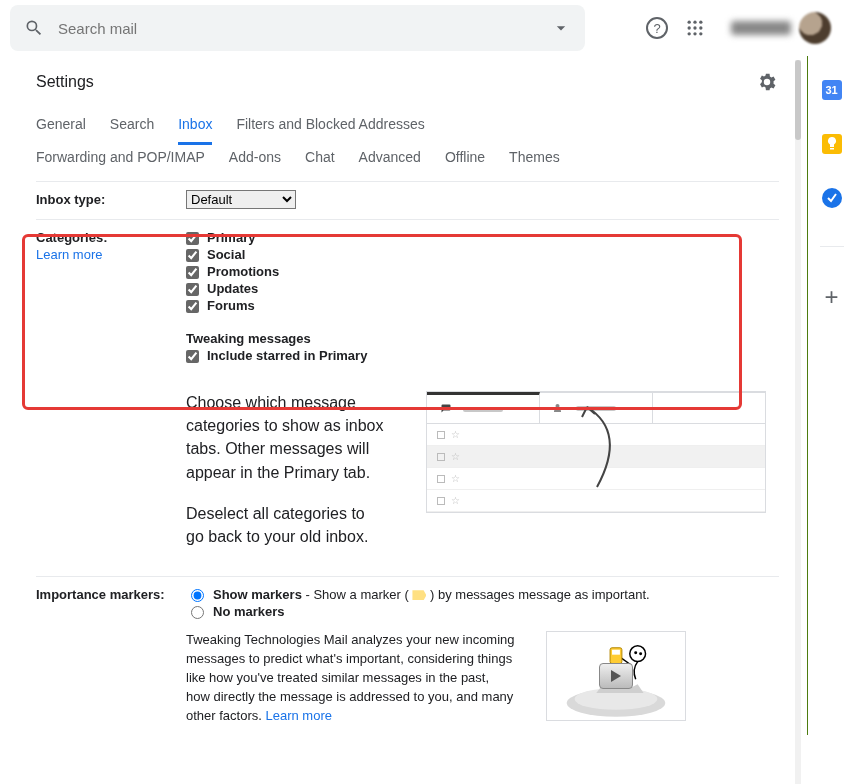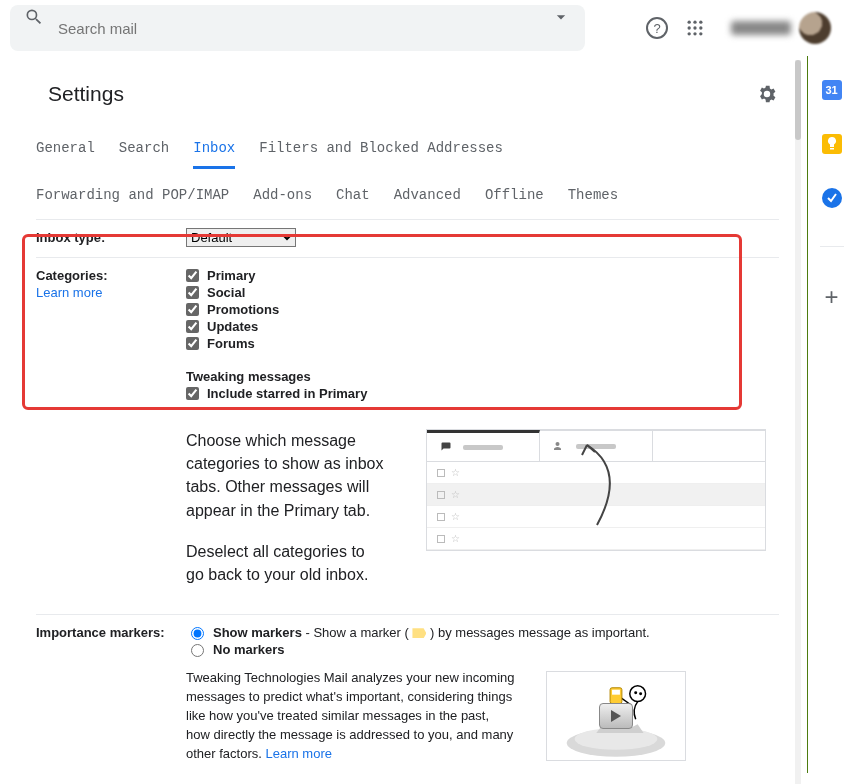--- a/index.html
+++ b/index.html
@@ -1,62 +1,62 @@
 <!DOCTYPE html>
 <html><head>
 <meta charset="utf-8">
 <style>
   * { box-sizing: border-box; }
   body { margin:0; font-family: Arial, Helvetica, sans-serif; font-size:13px; color:#202124; width:855px; height:784px; overflow:hidden; background:#fff; position:relative; }
   .header-row { display:flex; align-items:center; height:56px; padding:0 18px 0 10px; }
-  .search-box { display:flex; background:#f1f3f4; border-radius:8px; height:46px; width:575px; padding:0 12px; color:#5f6368; }
+  .search-box { display:flex; align-items:center; background:#f1f3f4; border-radius:8px; height:46px; width:575px; padding:0 12px; color:#5f6368; }
   .search-box .icon { width:24px; height:24px; display:flex; align-items:center; justify-content:center; fill:#5f6368; }
   .search-box .input { flex:1; margin-left:10px; border:none; background:transparent; font-size:15px; color:#5f6368; outline:none; }
   .search-box .caret { margin-left:auto; }
   .header-right { margin-left:auto; display:flex; align-items:center; gap:14px; }
   .hdr-icon { width:24px; height:24px; display:flex; align-items:center; justify-content:center; fill:#5f6368; cursor:pointer; }
   .account-chip { display:flex; align-items:center; gap:8px; padding:3px 6px 3px 10px; border-radius:6px; }
   .account-chip .blur { width:60px; height:14px; background:#888; filter:blur(3px); border-radius:3px;}
   .avatar { width:32px; height:32px; border-radius:50%; background:radial-gradient(circle at 35% 35%, #b6a38e 0 40%, #4d3d2e 41% 100%); filter:blur(1px);}
   .main-area { display:flex; }
   .settings-col { flex:1; padding:0 28px 0 36px; max-width:808px; overflow:hidden;}
   .settings-head { display:flex; align-items:center; margin-top:14px; }
-  .settings-head h1 { font-size:21px; font-weight:400; margin:12px; color:#202124;}
+  .settings-head h1 { font-size:16px; font-weight:400; margin:0; color:#202124;}
   .gear { margin-left:auto; }
   .tabs { margin-top:22px; font-size:14px; color:#5f6368; }
   .tab-row { display:flex; flex-wrap:wrap; column-gap:24px; row-gap:18px; }
-  .tab { cursor:pointer; padding-bottom:10px; white-space:nowrap;font-family:Liberation Mono, monospace;}
+  .tab { cursor:pointer; padding-bottom:10px; white-space:nowrap;}
   .tab.active { color:#1a73e8; border-bottom:3px solid #1a73e8; }
   .divider { border-top:1px solid #e8eaed; margin-top:6px; }
   .setting-row { display:flex; padding:8px 0 10px 0; border-bottom:1px solid #e8eaed; font-size:13px;}
   .setting-row.no-border { border-bottom:none; }
   .setting-label { width:150px; min-width:150px; font-weight:bold; padding-top:2px;}
   .setting-label a { display:block; font-weight:normal; color:#1a73e8; text-decoration:none; margin-top:2px; }
   .setting-body { flex:1; }
   select.inbox-type { font-size:13px; min-width:110px; background:#efefef; border:1px solid #767676;}
-  .chk-line { display:flex; align-items:center; gap:8px; margin:2px 0; }
+  .chk-line { display:flex; align-items:flex-end; gap:8px; margin:2px 0; }
   .chk-line input { margin:0; accent-color:#666;}
   .chk-line label { font-weight:bold; }
   .sub-head { font-weight:bold; margin-top:18px; margin-bottom:2px;}
   .highlight-box { position:absolute; border:3px solid #e53935; border-radius:6px; pointer-events:none; }
   .two-col { display:flex; gap:40px; margin-top:8px; align-items:flex-start;}
   .two-col .txt { width:200px; font-size:16px; color:#202124; line-height:1.45;}
   .two-col .txt p { margin:0 0 18px 0;}
   .inbox-illus { border:1px solid #dadce0; width:340px; }
   .illus-tabs { display:flex; }
   .illus-tab { flex:1; border-right:1px solid #dadce0; border-bottom:1px solid #dadce0; display:flex; align-items:center; gap:10px; padding:8px 12px; position:relative;}
   .illus-tab:first-child { border-top:3px solid #333; }
   .illus-rows .r { padding:5px 10px; border-bottom:1px solid #efefef; display:flex; align-items:center; gap:6px; font-size:10px; color:#bbb;}
   .illus-rows .r.sel { background:#f1f1f1;}
   .illus-rows .r .sq { width:8px; height:8px; border:1px solid #bbb;}
   .arrow-svg { position:absolute; left:110px; top:10px; width:110px; height:90px; pointer-events:none;}
   .importance-body { font-size:13px; }
   .importance-body .opt { display:flex; align-items:center; gap:6px; margin:1px 0;}
   .importance-body b { font-weight:bold;}
-  .importance-desc { margin-top:12px; display:flex; gap:30px; align-items:center;}
+  .importance-desc { margin-top:12px; display:flex; gap:30px; align-items:flex-start;}
   .importance-desc .txt2 { width:330px; line-height:1.45;}
   .importance-desc a { color:#1a73e8; text-decoration:none;}
   .vid-thumb { border:1px solid #dadce0; width:140px; height:90px; display:flex; align-items:center; justify-content:center; position:relative; overflow:hidden;}
   .vid-art { position:absolute; inset:0; }
   .play-btn { width:34px; height:26px; background:linear-gradient(#eee,#bbb); border:1px solid #888; border-radius:4px; display:flex; align-items:center; justify-content:center; z-index:2;}
   .play-btn::after { content:""; border-left:10px solid #555; border-top:6px solid transparent; border-bottom:6px solid transparent;}
   .side-rail { width:48px; border-left:1px solid #4d7c0f; display:flex; flex-direction:column; align-items:center; padding-top:24px; gap:34px;}
   .rail-ic { width:20px; height:20px; border-radius:3px; display:flex; align-items:center; justify-content:center; font-size:11px; color:#fff; font-weight:bold; cursor:pointer;}
   .rail-sep { width:24px; border-top:1px solid #e8eaed; margin:4px 0;}
   .rail-plus { font-size:24px; color:#5f6368; cursor:pointer; line-height:1;}
@@ -120,21 +120,21 @@
       </span>
     </div>
 
     <div class="tabs">
       <div class="tab-row" id="tab-row-1">
           <span class="tab">General</span>
           <span class="tab">Search</span>
           <span class="tab active">Inbox</span>
           <span class="tab">Filters and Blocked Addresses</span>
         </div>
-      <div class="tab-row" id="tab-row-2" style="margin-top:18px;">
+      <div class="tab-row" id="tab-row-2" style="margin-top:4px;">
           <span class="tab">Forwarding and POP/IMAP</span>
           <span class="tab">Add-ons</span>
           <span class="tab">Chat</span>
           <span class="tab">Advanced</span>
           <span class="tab">Offline</span>
           <span class="tab">Themes</span>
         </div>
     </div>
     <div class="divider"></div>
 

